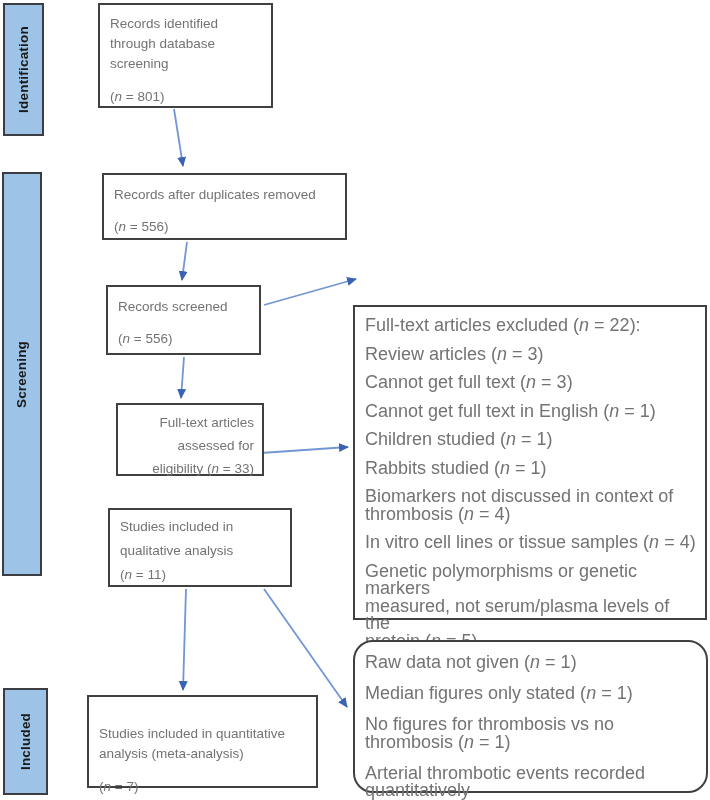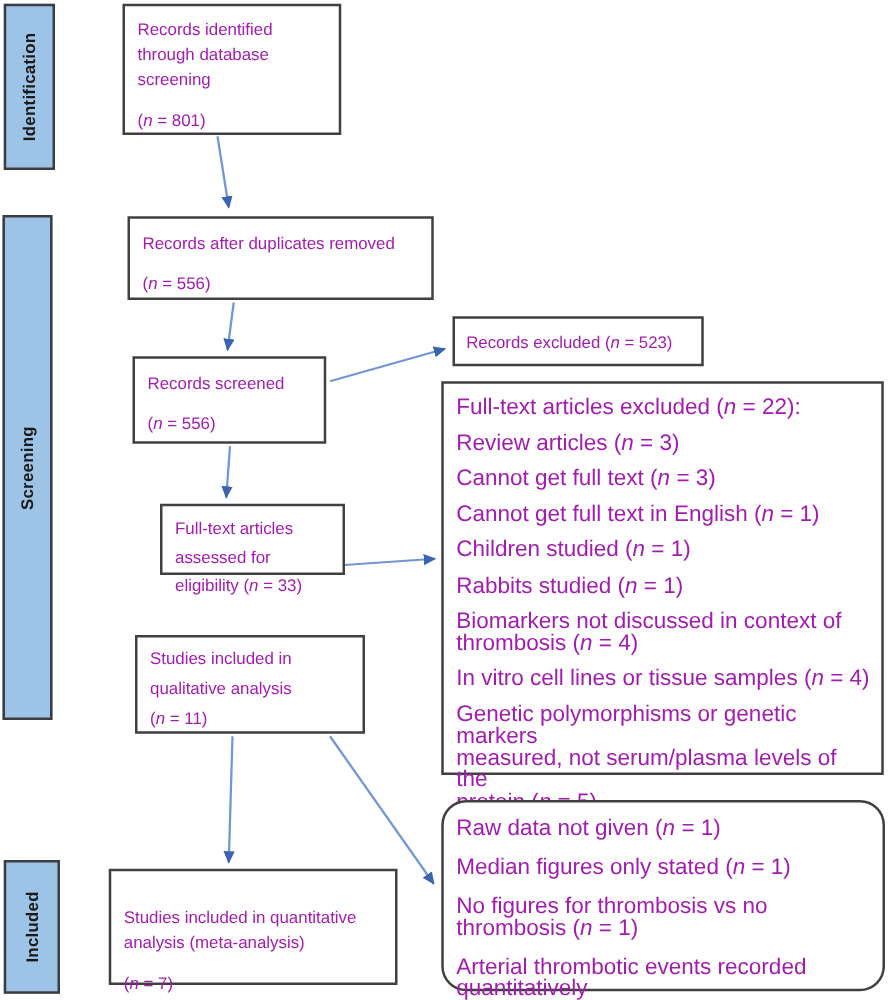--- a/index.html
+++ b/index.html
@@ -44,38 +44,38 @@
   #stage-identification { left: 3px;  top: 3px;   width: 41px; height: 133px; }
   #stage-screening      { left: 2px;  top: 172px; width: 40px; height: 404px; }
   #stage-included       { left: 3px;  top: 688px; width: 45px; height: 107px; }
 
   
   .flow-box {
     position: absolute;
     background: #ffffff;
     border: 2px solid var(--box-border, #404040);
     box-sizing: border-box;
-    color: #a21caf;
+    color: #737373;
     font-size: 13.5px;
     line-height: 20px;
     padding: 9px 8px 0 10px;
   }
   .flow-box p {
     margin: 0;
     white-space: pre-line;
   }
   .flow-box p.count { margin-top: 13px; }
   .flow-box i { font-style: italic; }
 
   #box-identified   { left: 98px;  top: 3px;   width: 175px; height: 105px; }
   #box-duplicates   { left: 102px; top: 173px; width: 245px; height: 67px;  padding-top: 10px; }
   #box-duplicates p.count { margin-top: 12px; }
   #box-screened     { left: 106px; top: 285px; width: 155px; height: 70px;  padding-top: 10px; }
   #box-screened p.count { margin-top: 12px; }
-  #box-assessed     { left: 128px; top: 403px; width: 148px; height: 57px;  line-height: 23px; padding-top: 6px; }
+  #box-assessed     { left: 116px; top: 403px; width: 148px; height: 73px;  line-height: 23px; padding-top: 6px; text-align: right; }
   #box-qualitative  { left: 108px; top: 508px; width: 184px; height: 79px;  line-height: 24px; padding-top: 5px; }
   #box-quantitative { left: 87px;  top: 695px; width: 231px; height: 93px;  padding-top: 27px; }
 
   #box-records-excluded {
     left: 362px; top: 253px; width: 201px; height: 40px;
     padding: 9px 4px 0 9px; font-size: 13.4px;
   }
 
   .list-box { font-size: 18px; }
   .list-box p { margin: 0 0 11px 0; line-height: 17.5px; }
@@ -123,23 +123,20 @@
   <div class="flow-box" id="box-duplicates">
     <p>Records after duplicates removed</p>
     <p class="count">(<i>n</i> = 556)</p>
   </div>
 
   <div class="flow-box" id="box-screened">
     <p>Records screened</p>
     <p class="count">(<i>n</i> = 556)</p>
   </div>
 
-  <div class="flow-box" id="box-records-excluded">
-    <p>Records excluded (<i>n</i> = 523)</p>
-  </div>
 
   <div class="flow-box list-box" id="box-fulltext-excluded">
     <p>Full-text articles excluded (<i>n</i> = 22):</p>
     <p>Review articles (<i>n</i> = 3)</p>
     <p>Cannot get full text (<i>n</i> = 3)</p>
     <p>Cannot get full text in English (<i>n</i> = 1)</p>
     <p>Children studied (<i>n</i> = 1)</p>
     <p>Rabbits studied (<i>n</i> = 1)</p>
     <p>Biomarkers not discussed in context of
 thrombosis (<i>n</i> = 4)</p>

